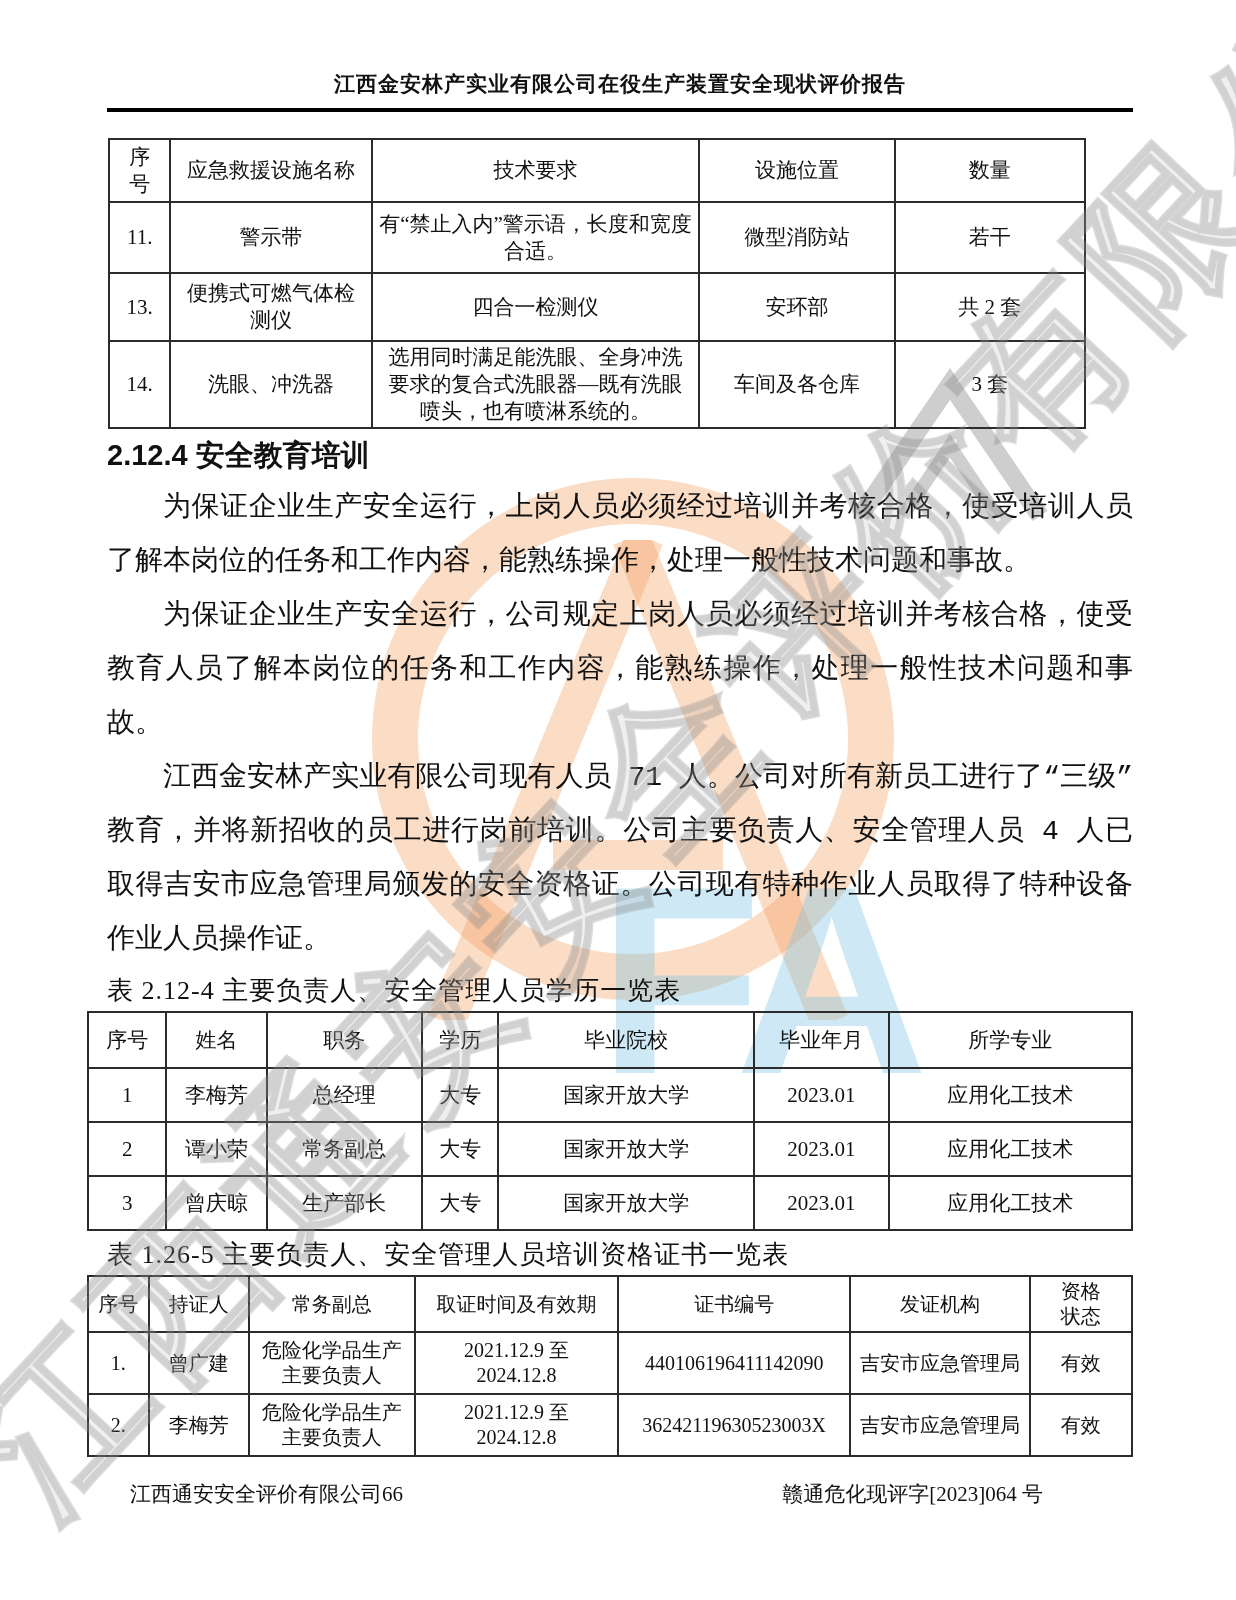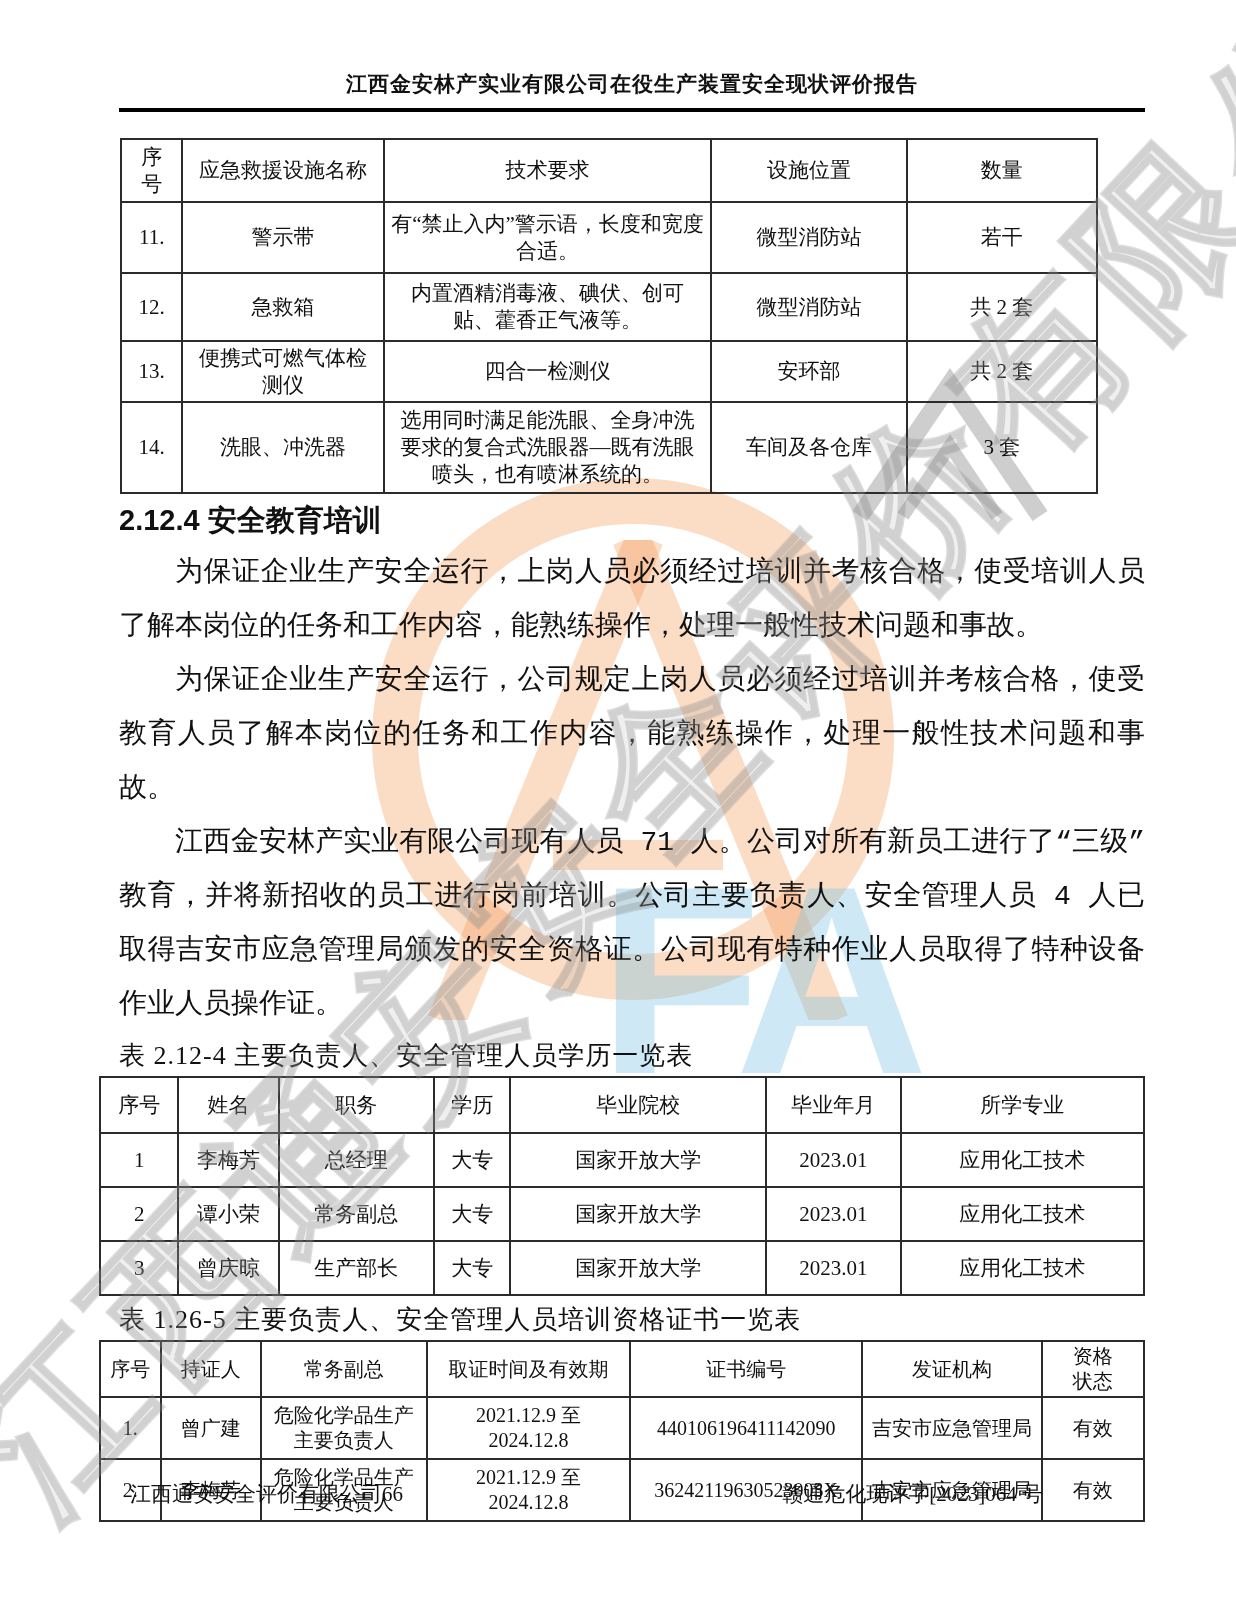--- a/index.html
+++ b/index.html
@@ -35,21 +35,21 @@
     -webkit-text-stroke:3px rgba(140,140,140,0.30);
   }
   .wm-red {
     position:absolute; left:392px; top:1022px;
     font-family:"Liberation Sans",sans-serif; font-weight:bold;
     font-size:148px; letter-spacing:10px; line-height:1;
     color:rgba(221,70,70,0.42);
   }
 
   
-  .content { position:absolute; left:119px; top:0; width:1026px; z-index:2; }
+  .content { position:absolute; left:107px; top:0; width:1026px; z-index:2; }
 
   .doc-header-title {
     padding-top:70px; text-align:center;
     font-size:21px; font-weight:600; letter-spacing:1px;
   }
   .header-rule { height:4px; background:#000; margin-top:10px; }
 
   table { border-collapse:collapse; table-layout:fixed; }
   th, td {
     border:2px solid #2b2b2b; padding:2px 6px;
@@ -147,27 +147,20 @@
         </thead>
         <tbody>
           <tr>
             <td>11.</td>
             <td>警示带</td>
             <td>有“禁止入内”警示语，长度和宽度合适。</td>
             <td>微型消防站</td>
             <td>若干</td>
           </tr>
           <tr>
-            <td>12.</td>
-            <td>急救箱</td>
-            <td>内置酒精消毒液、碘伏、创可贴、藿香正气液等。</td>
-            <td>微型消防站</td>
-            <td>共 2 套</td>
-          </tr>
-          <tr>
             <td>13.</td>
             <td>便携式可燃气体检测仪</td>
             <td>四合一检测仪</td>
             <td>安环部</td>
             <td>共 2 套</td>
           </tr>
           <tr>
             <td>14.</td>
             <td>洗眼、冲洗器</td>
             <td>选用同时满足能洗眼、全身冲洗要求的复合式洗眼器—既有洗眼喷头，也有喷淋系统的。</td>

